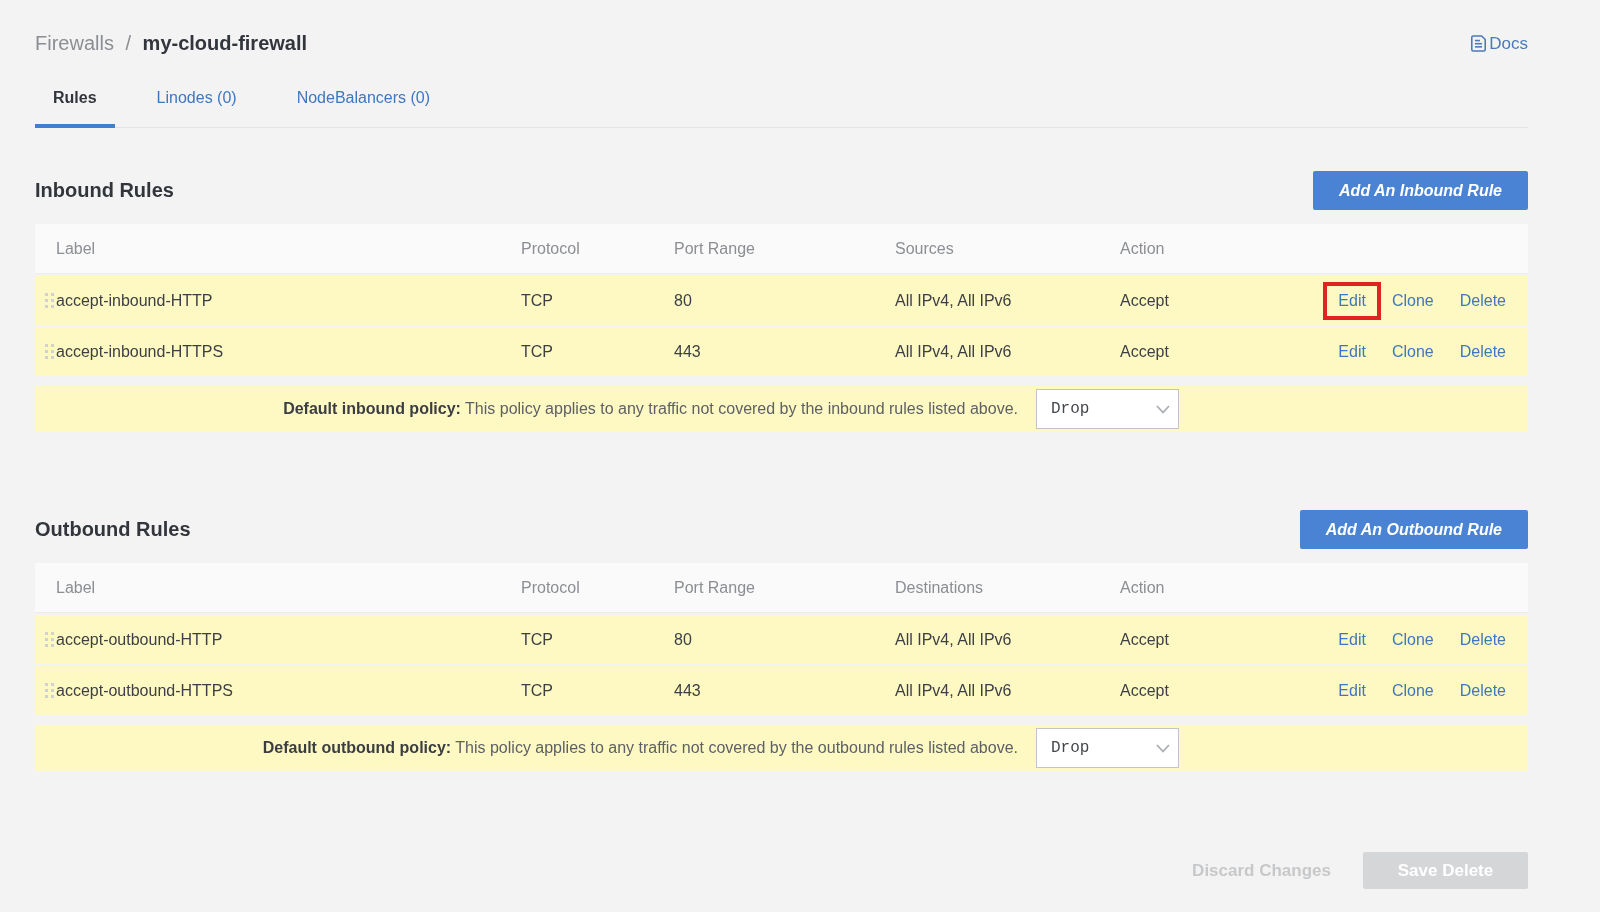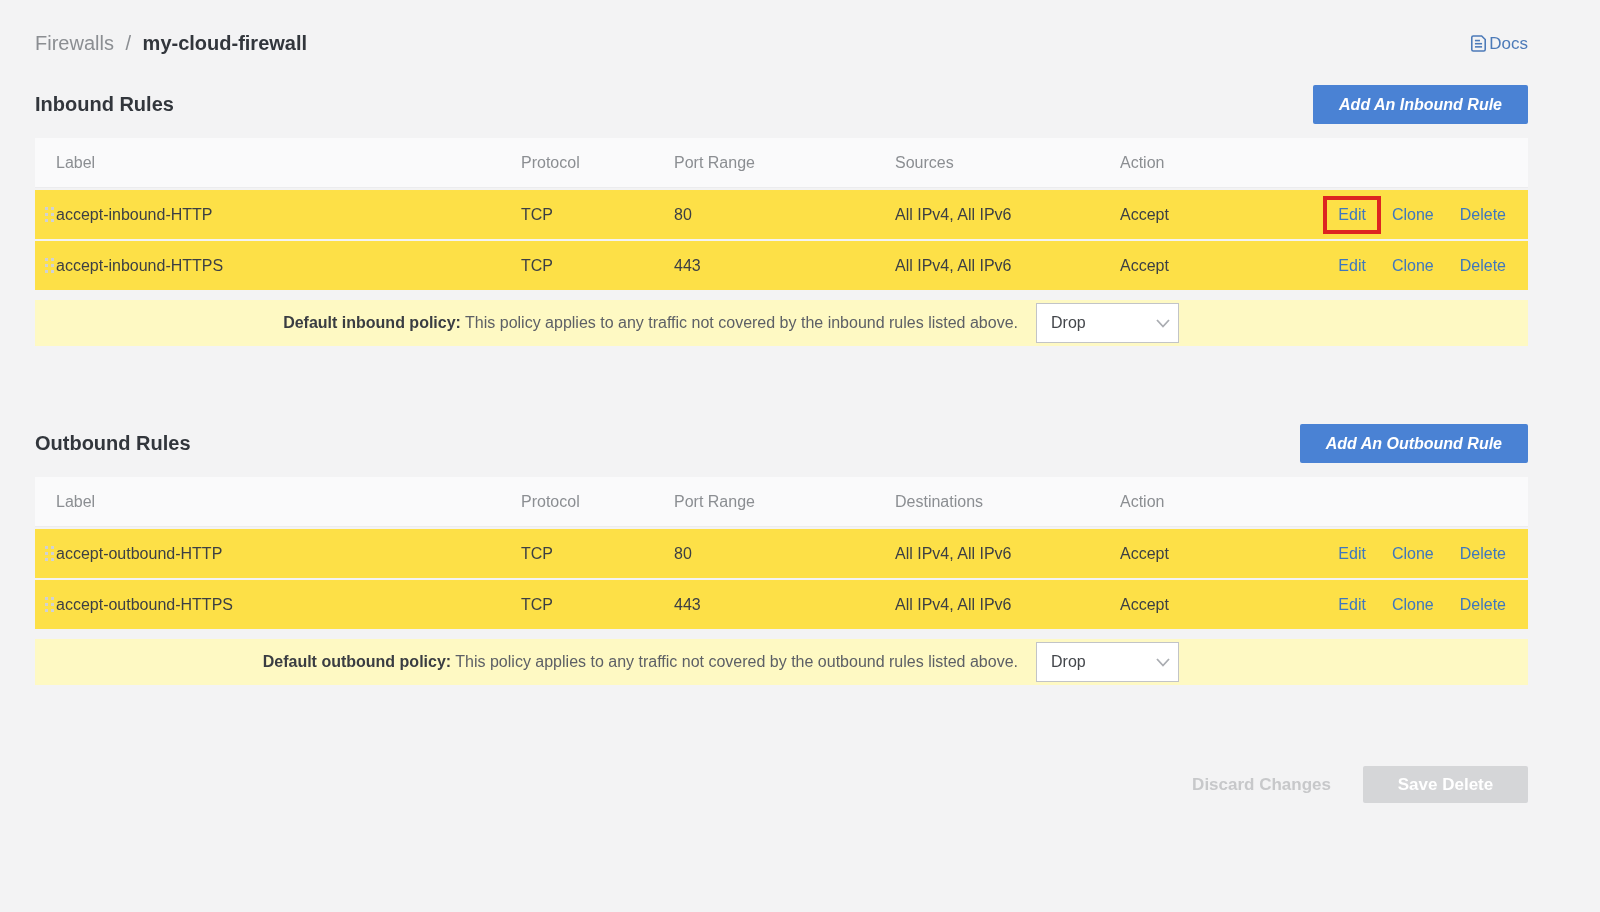--- a/index.html
+++ b/index.html
@@ -25,56 +25,56 @@
   .tabs { display: flex; margin-top: 28px; border-bottom: 1px solid #e2e3e5; }
   .tab {
     font-size: 16px; color: #3e77bf; padding: 6px 18px 17px 18px;
     border-bottom: 4px solid transparent; margin-bottom: -1px; cursor: pointer;
   }
   .tab + .tab { margin-left: 24px; }
   .tab.active { color: #32363c; font-weight: bold; border-bottom-color: #417dd0; }
 
   
   .section-head { display: flex; justify-content: space-between; align-items: center; }
-  .inbound .section-head { margin-top: 30px; }
+  .inbound .section-head { margin-top: 43px; }
   .outbound .section-head { margin-top: 78px; }
   .section-title { font-size: 20px; font-weight: bold; color: #32363c; }
   .add-btn {
     background: #4a82d4; color: #fff; border: none; font-family: inherit;
     font-size: 16px; font-weight: bold; height: 39px; padding: 0 26px;
     border-radius: 2px; cursor: pointer; font-style: italic;
   }
 
   
   .table { margin-top: 14px; }
   .trow, .thead {
     display: grid;
     grid-template-columns: 21px 465px 153px 221px 225px 200px 1fr;
     align-items: center;
   }
   .thead { height: 50px; background: #fafafb; border-bottom: 1px solid #ececee; color: #8b8e92; font-size: 16px; }
-  .trow { height: 49px; background: #fde047; margin-top: 2px; font-size: 16px; color: #3c3f44; }
+  .trow { height: 49px; background: #fef9c3; margin-top: 2px; font-size: 16px; color: #3c3f44; }
   .cell-links { display: flex; justify-content: flex-end; align-items: center; gap: 26px; padding-right: 22px; }
   .rule-link { color: #3e77bf; font-size: 16px; cursor: pointer; background: none; border: none; font-family: inherit; padding: 0; }
   .hl-wrap { position: relative; display: inline-block; }
   .hl-box { position: absolute; left: -15px; right: -15px; top: -10px; bottom: -10px; border: 4px solid #dd2420; pointer-events: none; }
 
   
   .handle { display: flex; justify-content: center; align-items: center; height: 100%; cursor: grab; padding-left: 7px; }
   .dots { width: 3px; height: 3px; background: #d0d1d4; margin-right: 6px; margin-bottom: 12px;
           box-shadow: 6px 0 #d0d1d4, 0 6px #d0d1d4, 6px 6px #d0d1d4, 0 12px #d0d1d4, 6px 12px #d0d1d4; }
 
   
   .policy-row { margin-top: 10px; height: 46px; background: #fef9c3; display: flex; align-items: center; }
   .policy-text { width: 983px; text-align: right; font-size: 16px; color: #5d6066; }
   .policy-label { font-weight: bold; color: #3a3d42; }
   .policy-select {
     width: 143px; height: 40px; margin-left: 18px; background: #fff;
     border: 1px solid #c2c4c7; display: flex; align-items: center;
-    justify-content: space-between; padding: 0 8px 0 14px; cursor: pointer;
+    justify-content: space-between; padding: 0 8px 0 14px; cursor: pointer; font-family: Liberation Mono, monospace;
   }
   .policy-select .value { font-size: 16px; color: #43464b; }
   .chevron svg { display: block; }
 
   
   .footer { display: flex; justify-content: flex-end; align-items: center; margin-top: 81px; gap: 32px; }
   .discard-btn { background: none; border: none; font-family: inherit; font-size: 17px; font-weight: bold; color: #c7c8ca; cursor: default; }
   .save-btn { background: #d5d6d8; border: none; font-family: inherit; font-size: 17px; font-weight: bold; color: #ffffff; height: 37px; width: 165px; border-radius: 2px; cursor: default; }
 </style>
 </head>
@@ -94,20 +94,25 @@
           <path d="M3.6 4.2 a1.4 1.4 0 0 1 1.4 -1.4 H13 l3.4 3.4 V15.8 a1.4 1.4 0 0 1 -1.4 1.4 H5 a1.4 1.4 0 0 1 -1.4 -1.4 Z"></path>
           <line x1="6.6" y1="7.2" x2="11.4" y2="7.2"></line>
           <line x1="6.6" y1="10.2" x2="13.4" y2="10.2"></line>
           <line x1="6.6" y1="13.2" x2="13.4" y2="13.2"></line>
         </svg>
       </span>
       <span>Docs</span>
     </a>
   </div>
 
+  <div class="tabs">
+    <div class="tab active">Rules</div>
+    <div class="tab">Linodes (0)</div>
+    <div class="tab">NodeBalancers (0)</div>
+  </div>
 
   <section class="inbound">
     <div class="section-head">
       <h2 class="section-title">Inbound Rules</h2>
       <button class="add-btn">Add An Inbound Rule</button>
     </div>
 
     <div class="table">
       <div class="thead">
         <span></span>

